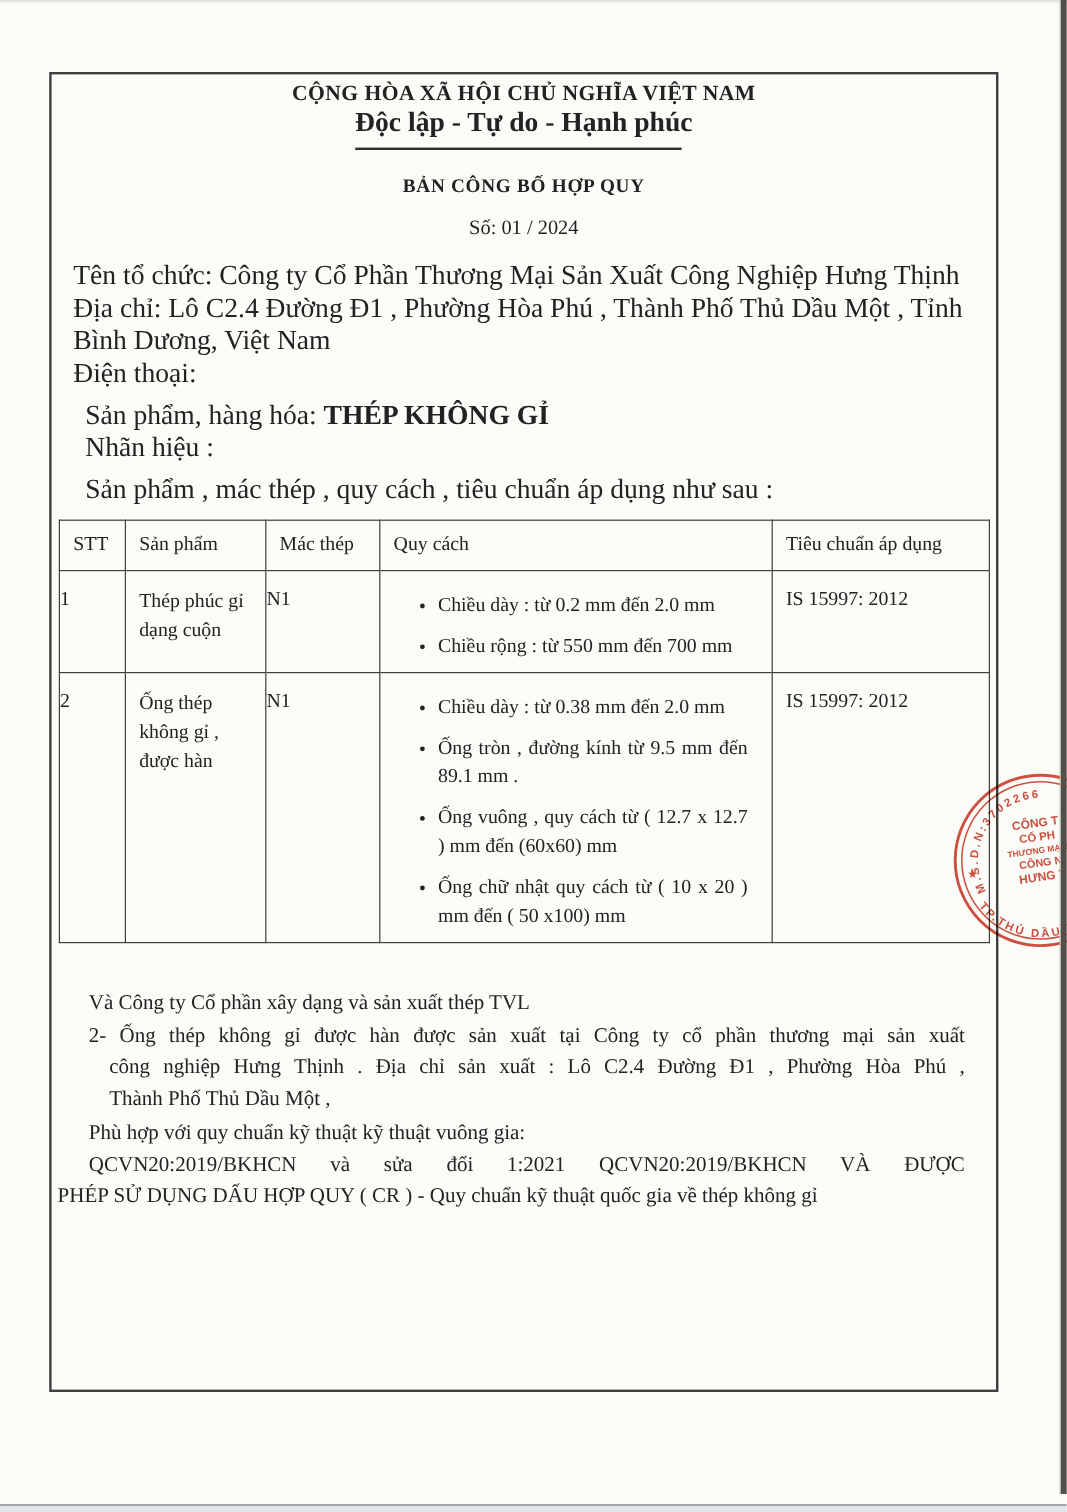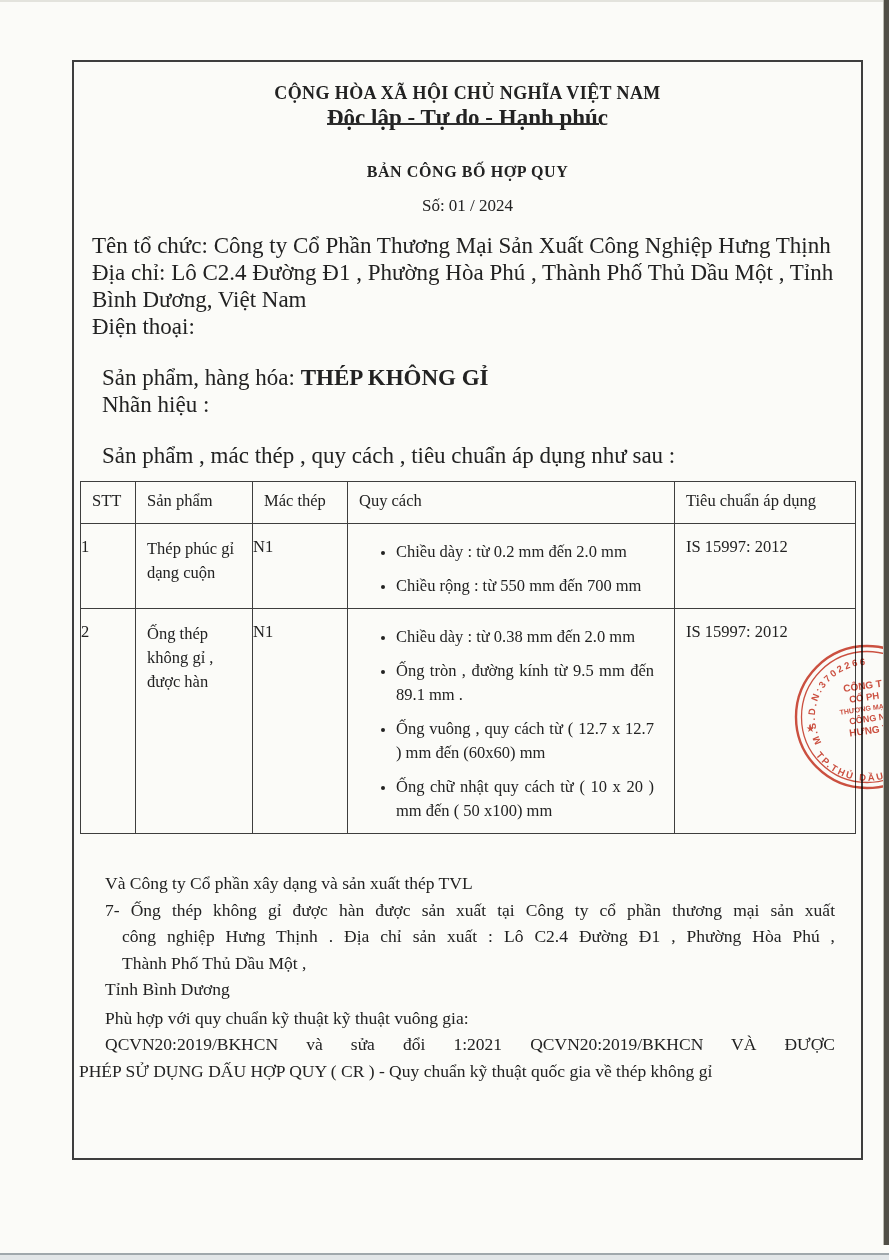--- a/index.html
+++ b/index.html
@@ -14,39 +14,39 @@
   }
   
   .edge-top    { position:absolute; left:0; top:0; width:100%; height:2px; background:#e3e3dd; z-index:30; }
   .edge-right  { position:absolute; right:0; top:0; width:6px; height:1245px;
                  background:linear-gradient(to right,#b9b9b0 0 1px,#514f47 1px 100%); z-index:30; }
   .edge-bottom { position:absolute; left:0; bottom:0; width:100%; height:8px;
                  background:linear-gradient(to bottom,#fbfbf8 0 1px,#a0a8ac 1px 3px,#e2e6e8 3px 100%); z-index:30; }
 
   
   .doc-border {
-    position:absolute; left:72px; top:60px;
+    position:absolute; left:41px; top:60px;
     width:791px; height:1100px;
     border:2px solid #3e3e3e;
-    padding:19px 0 0 0;
+    padding:3px 0 0 0;
     background:transparent;
     z-index:2;
   }
 
   .center { text-align:center; }
   .national-title { font-size:18px; font-weight:bold; letter-spacing:.4px; line-height:24px; }
   .motto { font-size:23px; font-weight:bold; line-height:24px; margin-top:1px; }
   .motto-underline { position:absolute; left:253px; top:61px; width:272px; height:2px; background:#2e2e2e; }
   .doc-title { font-size:16px; font-weight:bold; letter-spacing:.6px; margin-top:29px; line-height:26px; }
   .doc-number { font-size:17px; margin-top:9px; line-height:24px; }
 
   .info { margin:14px 18px 0 18px; font-size:23px; line-height:27px; }
   .info .line { text-align:left; }
   .info .indent { padding-left:10px; }
-  .info .gap-top { margin-top:24px; }
+  .info .gap-top { margin-top:8px; }
   .bold { font-weight:bold; }
 
   table.spec { border-collapse:collapse; margin:12px 0 0 6px; width:775px; table-layout:fixed; }
   table.spec th, table.spec td {
     border:1.6px solid #3e3e3e;
     font-size:16.5px; font-weight:normal;
     vertical-align:top; text-align:left;
   }
   table.spec th { padding:9px 8px 9px 11px; height:42px; }
   col.c-stt { width:55px; } col.c-sp { width:117px; } col.c-mt { width:95px; }
@@ -144,24 +144,23 @@
             <li>Ống chữ nhật quy cách từ ( 10 x 20 ) mm đến ( 50 x100) mm</li>
           </ul>
         </td>
         <td class="tc">IS 15997: 2012</td>
       </tr>
     </tbody>
   </table>
 
   <div class="notes">
     <div class="n-line">Và Công ty Cổ phần xây dạng và sản xuất thép TVL</div>
-    <div class="n-line hang just-last">7- Ống thép không gỉ được hàn được sản xuất tại Công ty cổ phần thương mại sản xuất</div>
+    <div class="n-line hang just-last">2- Ống thép không gỉ được hàn được sản xuất tại Công ty cổ phần thương mại sản xuất</div>
     <div class="n-line hang2 just-last">công nghiệp Hưng Thịnh . Địa chỉ sản xuất : Lô C2.4 Đường Đ1 , Phường Hòa Phú ,</div>
     <div class="n-line hang2">Thành Phố Thủ Dầu Một ,</div>
-    <div class="n-line">Tỉnh Bình Dương</div>
     <div class="n-line conf-wrap">Phù hợp với quy chuẩn kỹ thuật kỹ thuật vuông gia:</div>
     <div class="n-line just-last">QCVN20:2019/BKHCN và sửa đổi 1:2021 QCVN20:2019/BKHCN VÀ ĐƯỢC</div>
     <div class="n-line conf-line2">PHÉP SỬ DỤNG DẤU HỢP QUY ( CR ) -  Quy chuẩn kỹ thuật quốc gia về thép không gỉ</div>
   </div>
 </div>
 
 <svg class="stamp" viewBox="0 0 160 160">
   <circle cx="80" cy="80" r="71" stroke-width="2.4"></circle>
   <circle cx="80" cy="80" r="65.5" stroke-width="1.3"></circle>
   <defs>

